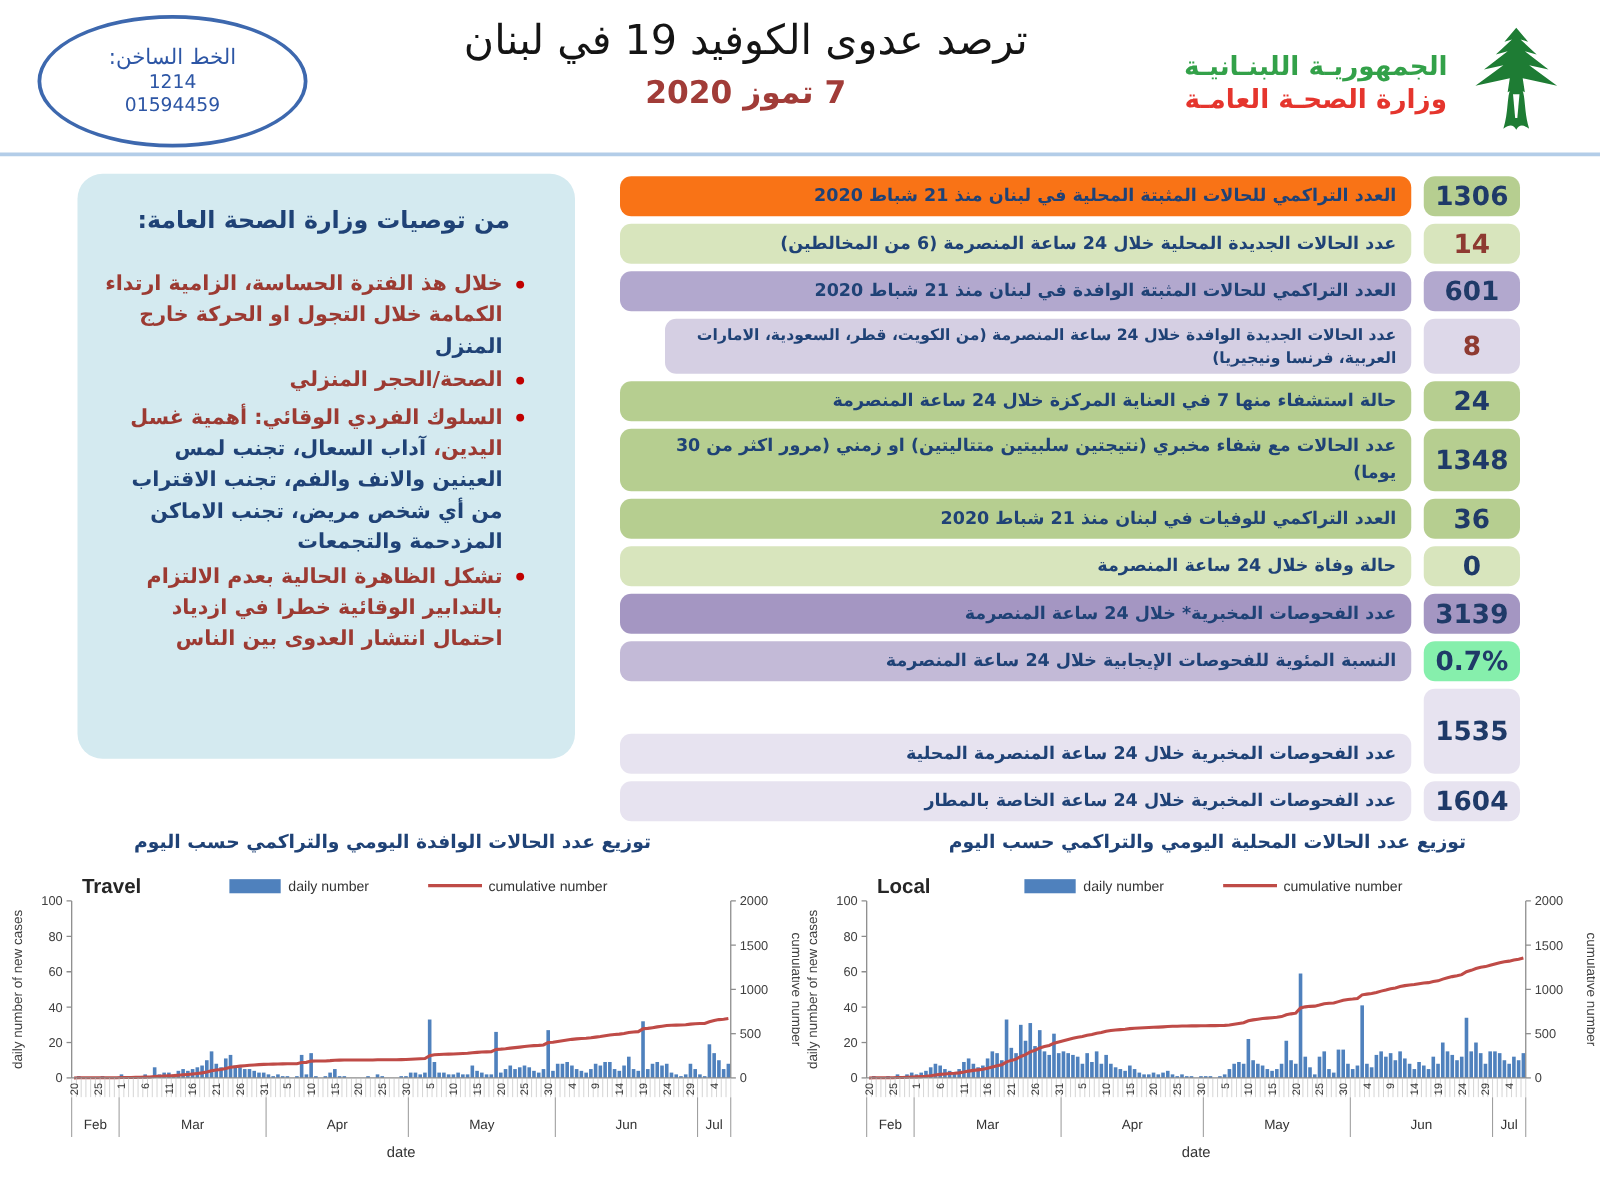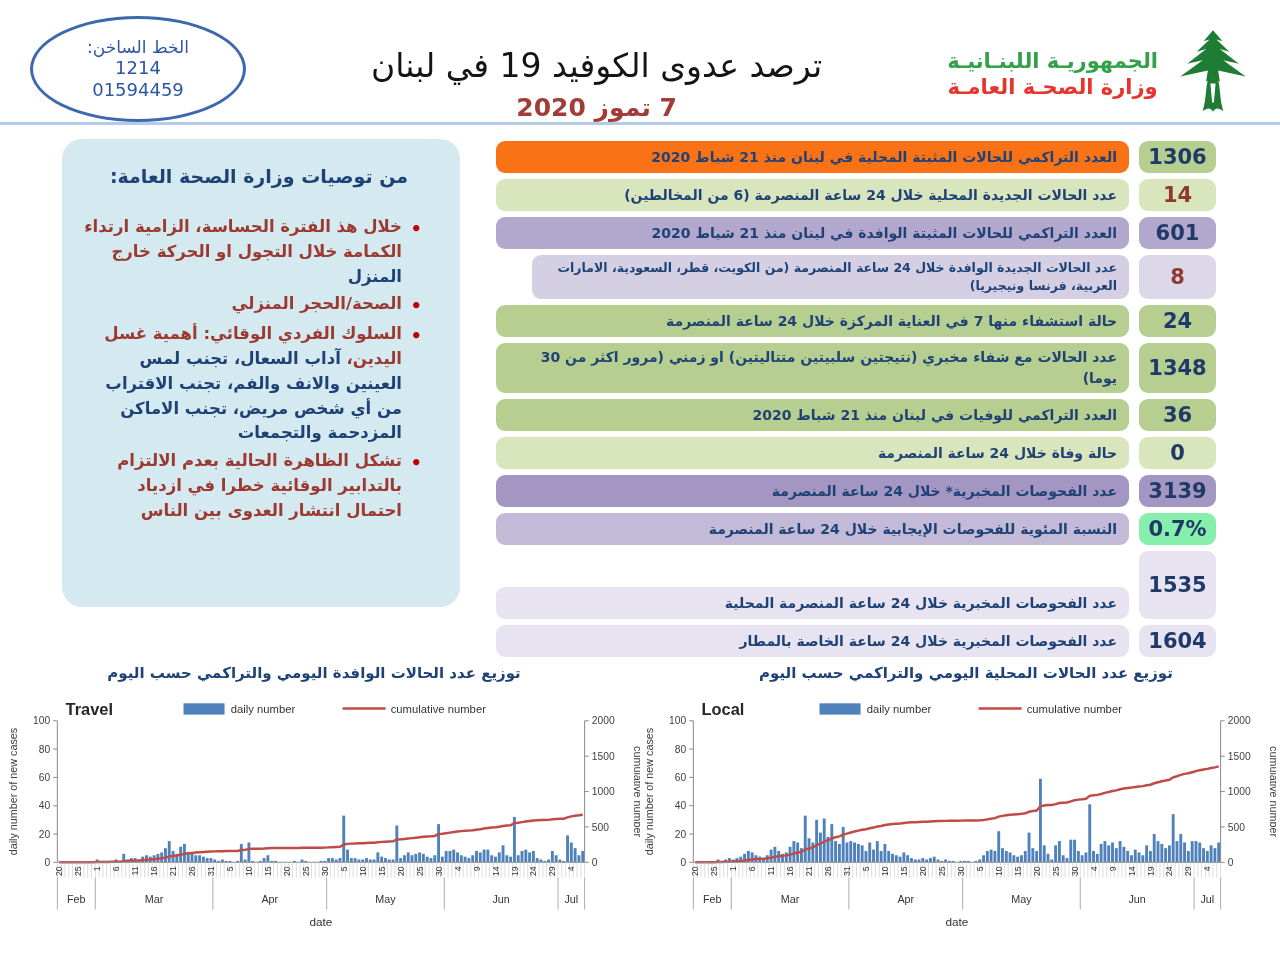--- a/index.html
+++ b/index.html
@@ -1,25 +1,25 @@
 <!DOCTYPE html>
 <html lang="ar"><head>
 <meta charset="utf-8">
 <style>
   html,body{margin:0;padding:0;width:1280px;height:960px;background:#fff;overflow:hidden;
             font-family:"DejaVu Sans",sans-serif;}
   .page{width:1280px;height:960px;position:relative;}
 
   
-  .header{display:flex;align-items:flex-end;padding:8px 24px 0 30px;height:122px;box-sizing:border-box;}
+  .header{display:flex;align-items:flex-start;padding:8px 24px 0 30px;height:122px;box-sizing:border-box;}
   .hotline{width:210px;height:100px;border:3px solid #3d68ae;border-radius:50%;
            color:#2d56a5;display:flex;flex-direction:column;justify-content:center;align-items:center;
            direction:rtl;margin-top:4px;flex:none;}
   .hotline .hl-label{font-size:17px;}
-  .hotline .hl-num{font-size:18px;line-height:1.25;}
+  .hotline .hl-num{font-size:15px;line-height:1.25;}
   .title-block{flex:1;text-align:center;direction:rtl;margin-top:4px;}
   .main-title{font-size:33px;color:#141414;}
   .report-date{font-size:25px;font-weight:bold;color:#a13c38;margin-top:8px;}
   .ministry{display:flex;align-items:center;gap:12px;margin-top:10px;flex:none;}
   .ministry-text{direction:rtl;text-align:center;}
   .min-green{color:#33a149;font-weight:bold;font-size:21px;}
   .min-red{color:#e5352d;font-weight:bold;font-size:21px;margin-top:2px;}
   .cedar{width:86px;height:96px;flex:none;}
   .header-rule{height:3px;background:#b3cde8;width:100%;}
 

